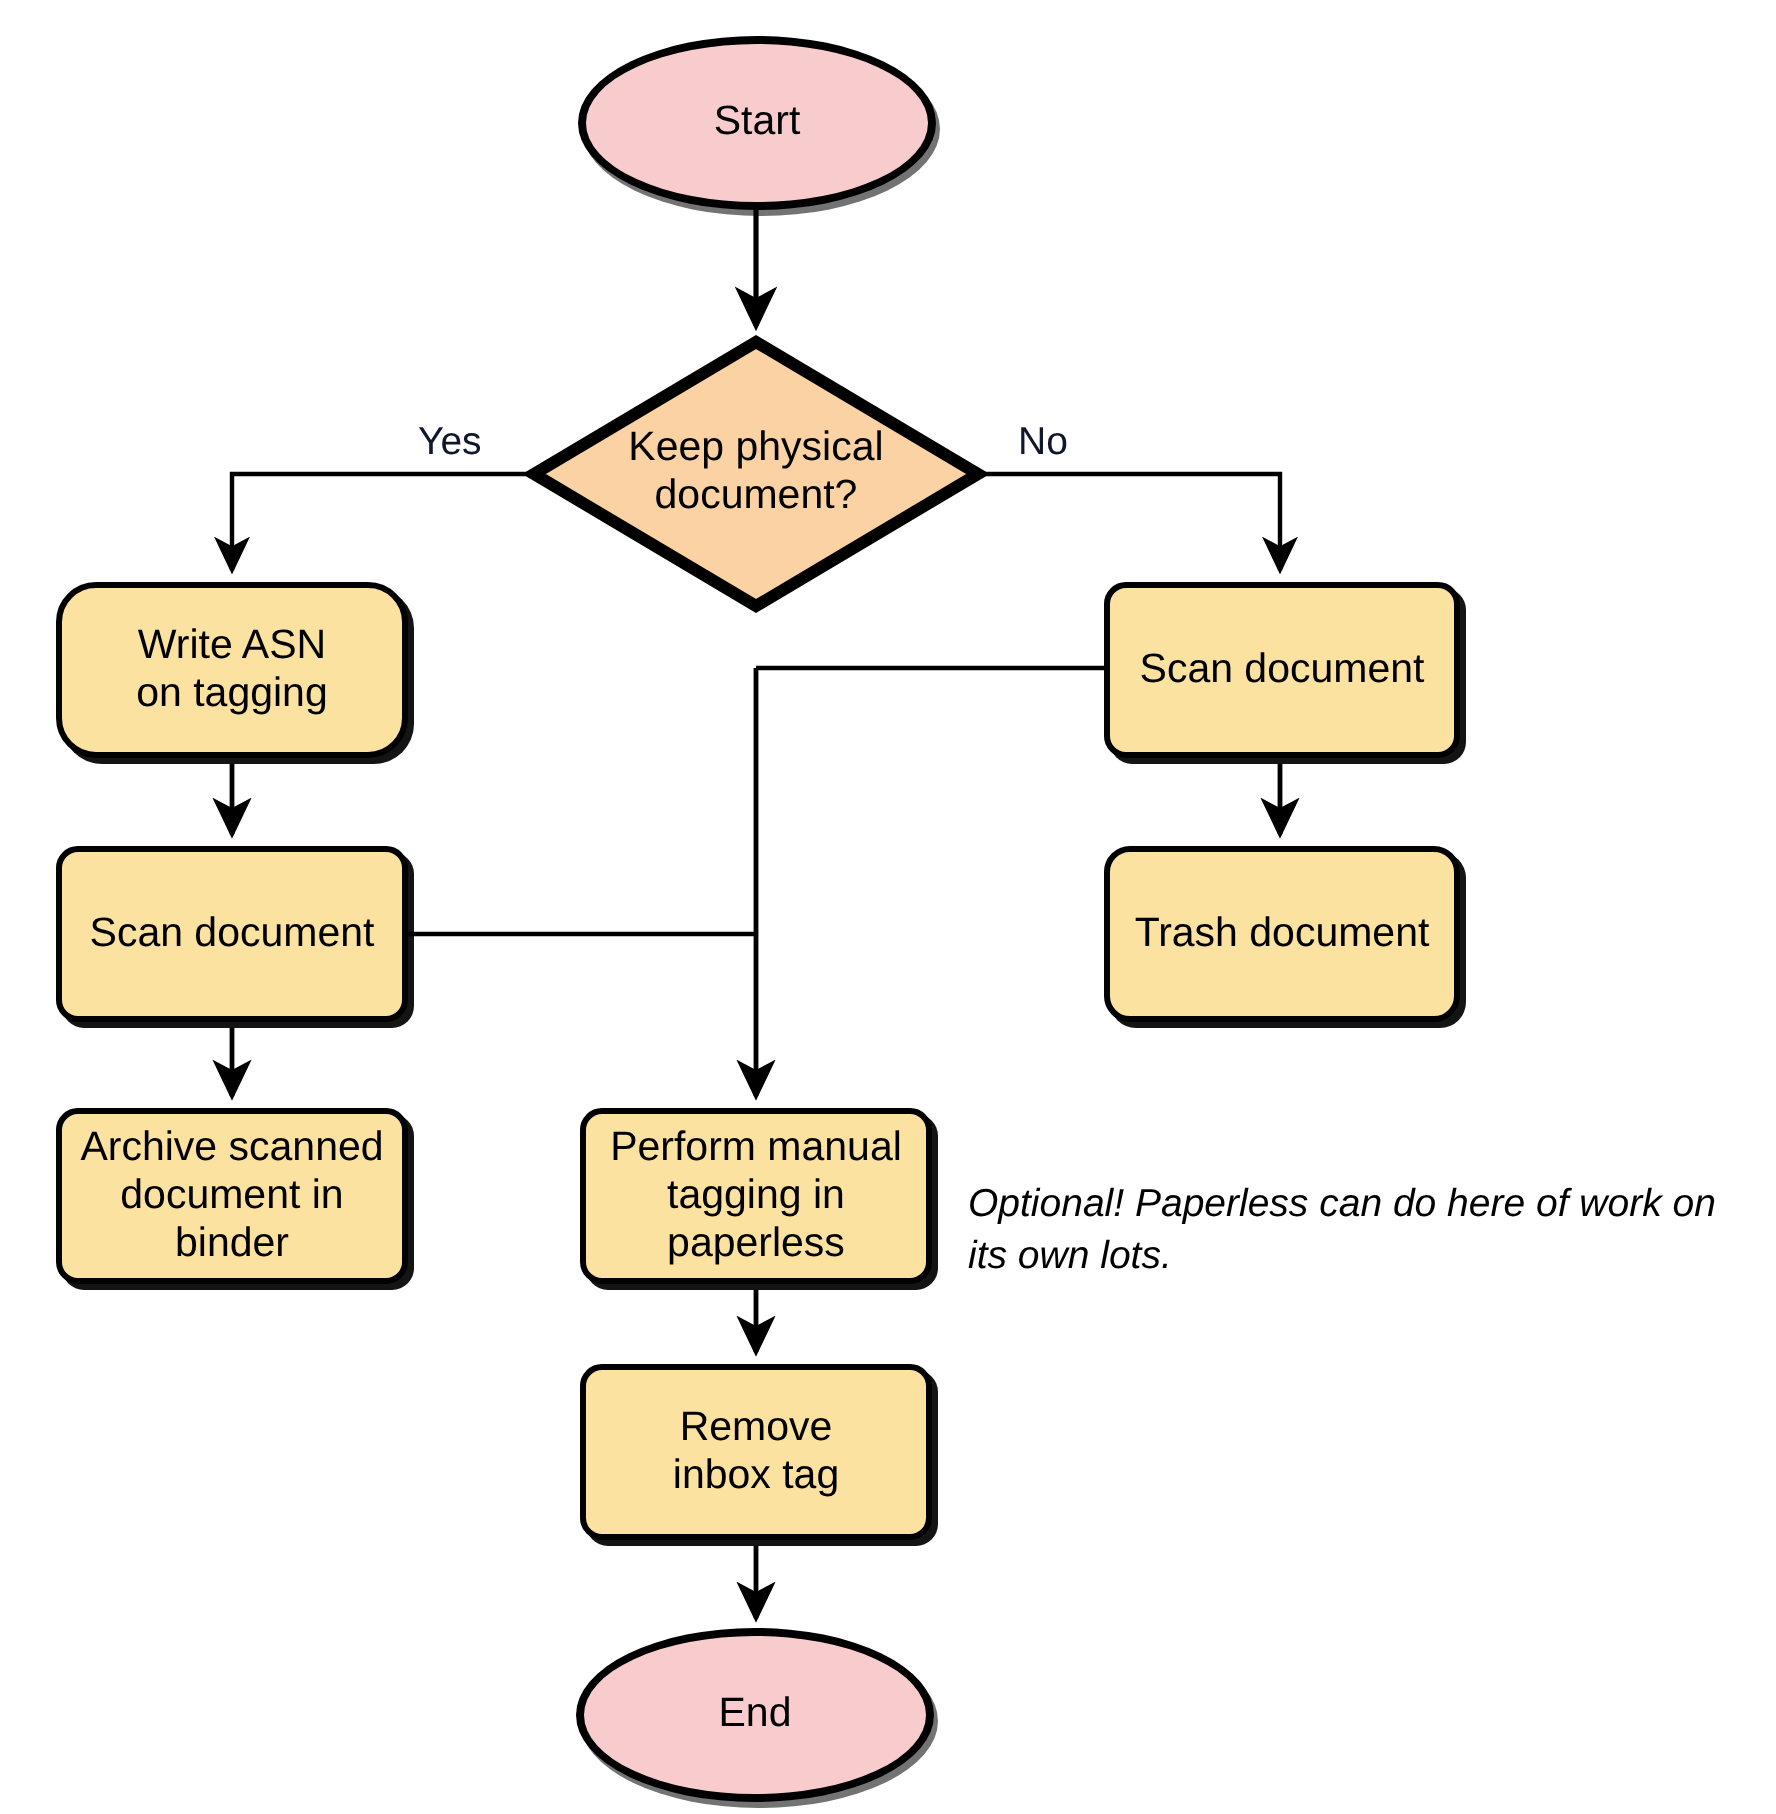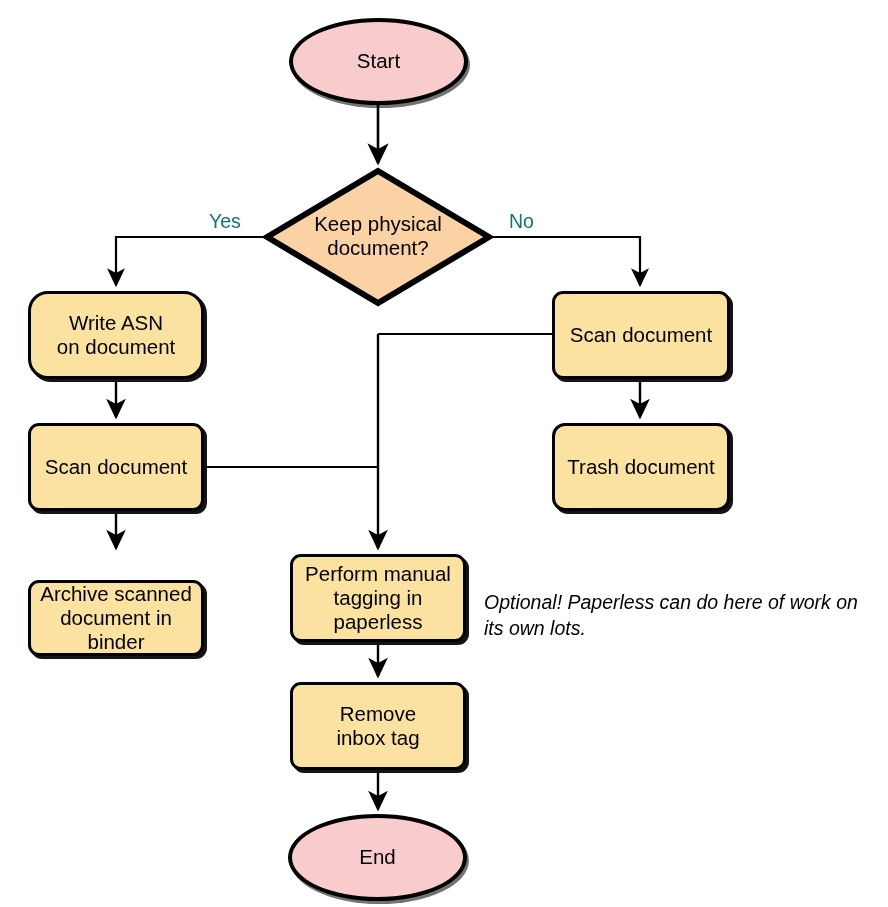--- a/index.html
+++ b/index.html
@@ -65,21 +65,21 @@
     height: 100%;
   }
   .node-decision .decision-label {
     position: relative;
     z-index: 2;
     padding-bottom: 2px;
   }
   .edge-label {
     position: absolute;
     font-size: 19.5px;
-    color: #0f766e;
+    color: #0f172a;
     white-space: nowrap;
   }
   .note {
     position: absolute;
     font-style: italic;
     font-size: 19.5px;
     color: #000000;
     line-height: 1.33;
   }
   .nowrap-line { display: block; }
@@ -132,29 +132,29 @@
   <div class="node node-terminator" style="left:289px; top:18px; width:179px; height:87px;">
     <span>Start</span>
   </div>
 
   <div class="edge-label" style="left:209px; top:210px;">Yes</div>
   <div class="edge-label" style="left:509px; top:210px;">No</div>
 
   <div class="node node-process" style="left:28px; top:291px; width:176px; height:88px;border-radius:20px;">
     <span>
       <span class="nowrap-line">Write ASN</span>
-      <span class="nowrap-line">on document</span>
+      <span class="nowrap-line">on tagging</span>
     </span>
   </div>
 
   <div class="node node-process" style="left:28px; top:423px; width:176px; height:88px;">
     <span>Scan document</span>
   </div>
 
-  <div class="node node-process" style="left:28px; top:580px; width:176px; height:76px;">
+  <div class="node node-process" style="left:28px; top:554px; width:176px; height:88px;">
     <span>
       <span class="nowrap-line">Archive scanned</span>
       <span class="nowrap-line">document in</span>
       <span class="nowrap-line">binder</span>
     </span>
   </div>
 
   <div class="node node-process" style="left:552px; top:291px; width:178px; height:88px;">
     <span>Scan document</span>
   </div>

